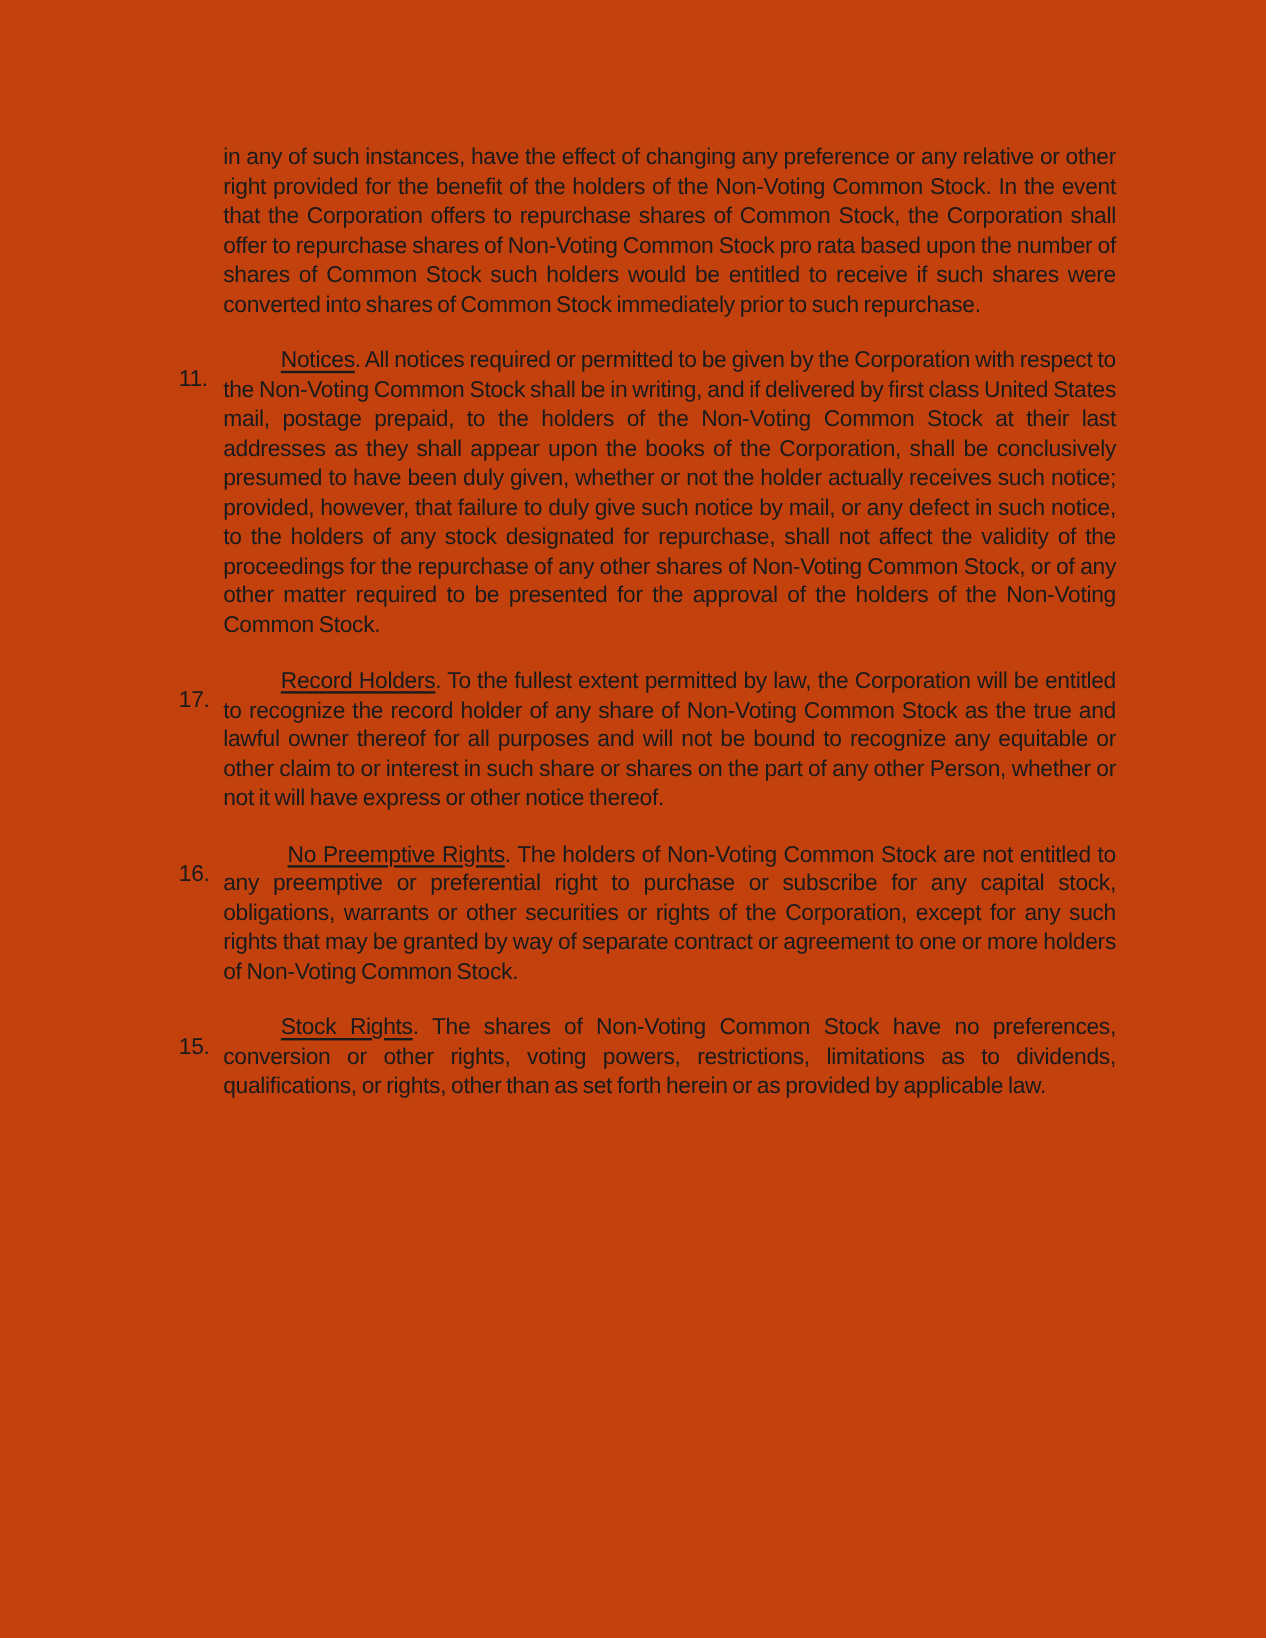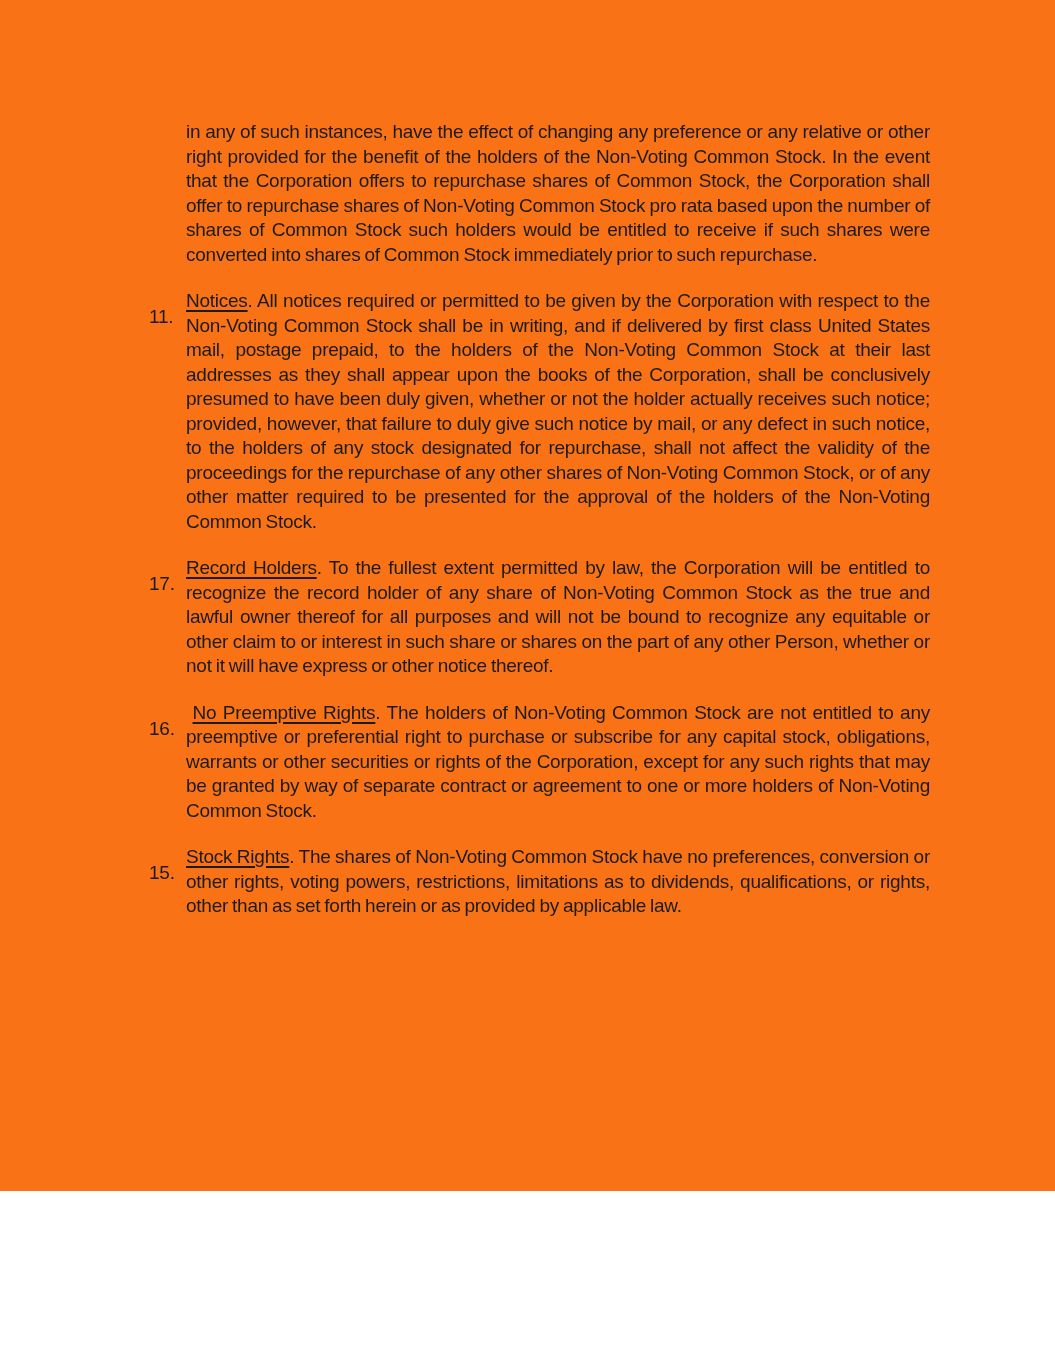--- a/index.html
+++ b/index.html
@@ -3,22 +3,22 @@
 <meta charset="utf-8">
 <style>
   html, body {
     margin: 0;
     padding: 0;
     background: #ffffff;
   }
   .page {
     position: relative;
     width: 1055px;
-    height: 1191px;
-    background: #f97316;
+    height: 1365px;
+    background: #c2410c;
     overflow: hidden;
     font-family: "Liberation Sans", "DejaVu Sans", sans-serif;
     color: #1b1b1b;
   }
   .content {
     position: absolute;
     top: 120px;
     left: 186px;
     width: 744px;
   }
@@ -43,20 +43,21 @@
     top: 16px;
     font-size: 19px;
     line-height: 24.5px;
     letter-spacing: -0.25px;
     white-space: nowrap;
   }
   .heading {
     text-decoration: underline;
     text-decoration-thickness: 1.5px;
     text-underline-offset: 3px;
+    margin-left: 48px;
   }
 </style>
 </head>
 <body>
 
 <div class="page">
   <div class="content">
 
     <p class="para">in any of such instances, have the effect of changing any preference or any relative or other right provided for the benefit of the holders of the Non-Voting Common Stock. In the event that the Corporation offers to repurchase shares of Common Stock, the Corporation shall offer to repurchase shares of Non-Voting Common Stock pro rata based upon the number of shares of Common Stock such holders would be entitled to receive if such shares were converted into shares of Common Stock immediately prior to such repurchase.</p>
 

